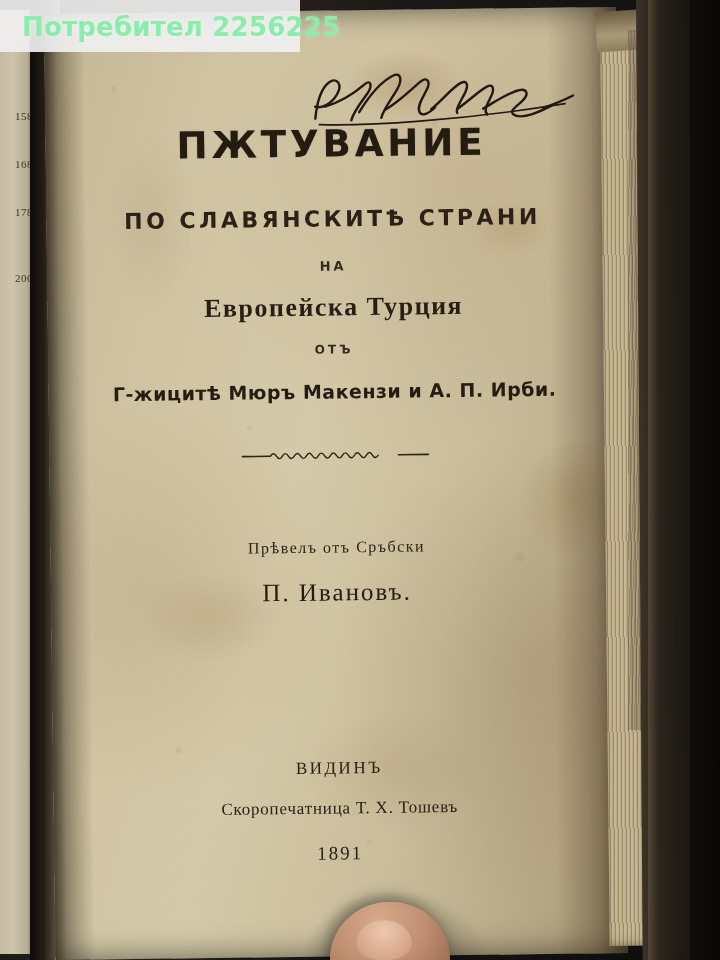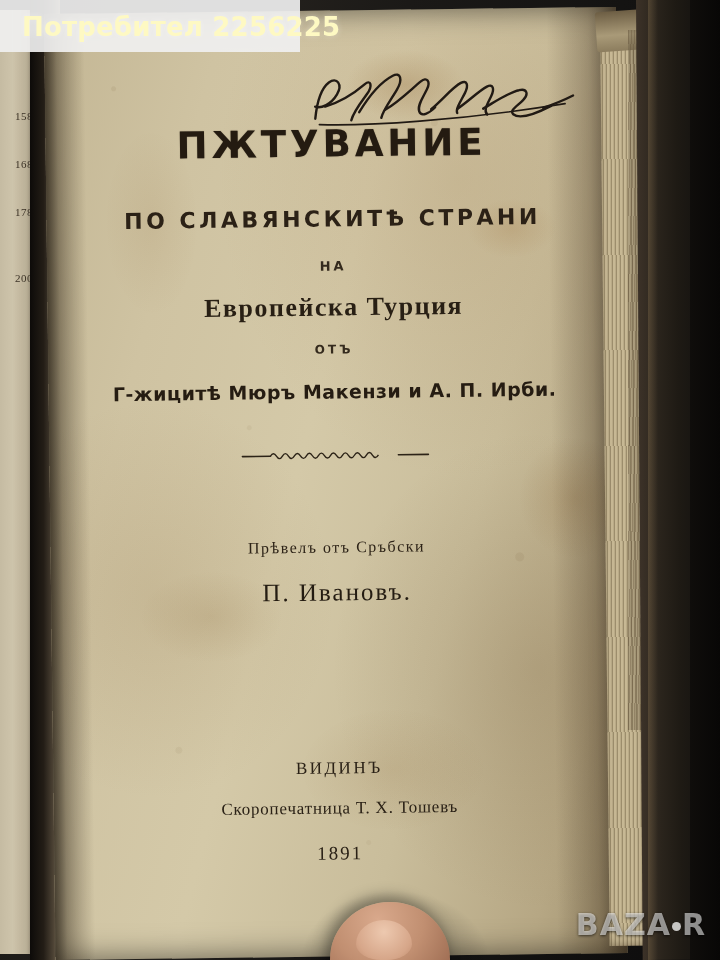--- a/index.html
+++ b/index.html
@@ -370,21 +370,21 @@
   }
 
   
   .listing-label {
     position: absolute;
     left: 22px;
     top: 12px;
     font-family: "DejaVu Sans", sans-serif;
     font-size: 26px;
     font-weight: 700;
-    color: #fef9c3;
+    color: #86efac;
     background: transparent;
     letter-spacing: 0.2px;
     text-shadow: 0 0 6px rgba(255,255,255,0.35);
     z-index: 40;
   }
   .listing-label-bg {
     position: absolute;
     left: 0; top: 0;
     width: 300px; height: 52px;
     background: rgba(240,240,240,0.92);
@@ -465,20 +465,17 @@
   <div class="cover-fray"></div>
   <div class="spine-cover"></div>
   <div class="cover-highlight"></div>
   <div class="cover-edge"></div>
 
   <div class="thumb-shadow"></div>
   <div class="thumb">
     <div class="thumb-nail"></div>
   </div>
 
-  <div class="watermark">
-    <span>BAZA</span><span class="dot"></span><span>R</span>
-  </div>
 
   <div class="listing-label-bg"></div>
   <div class="listing-label">Потребител 2256225</div>
 
 </div>
 
 </body></html>

